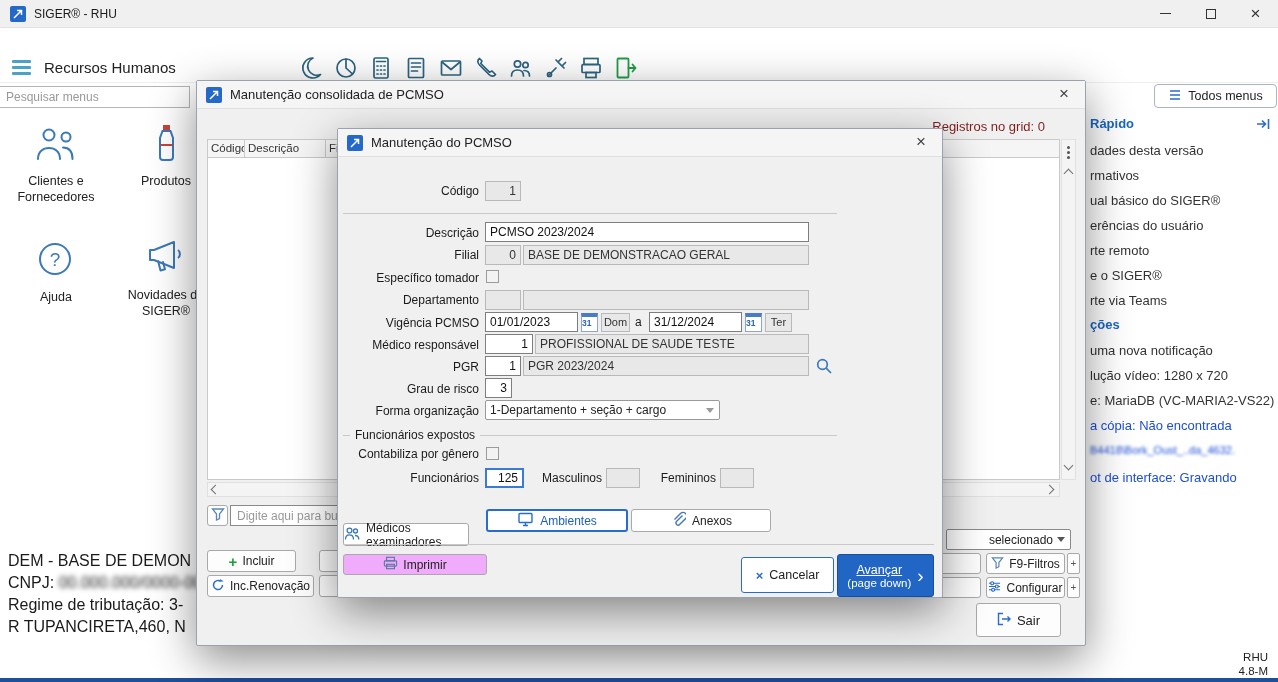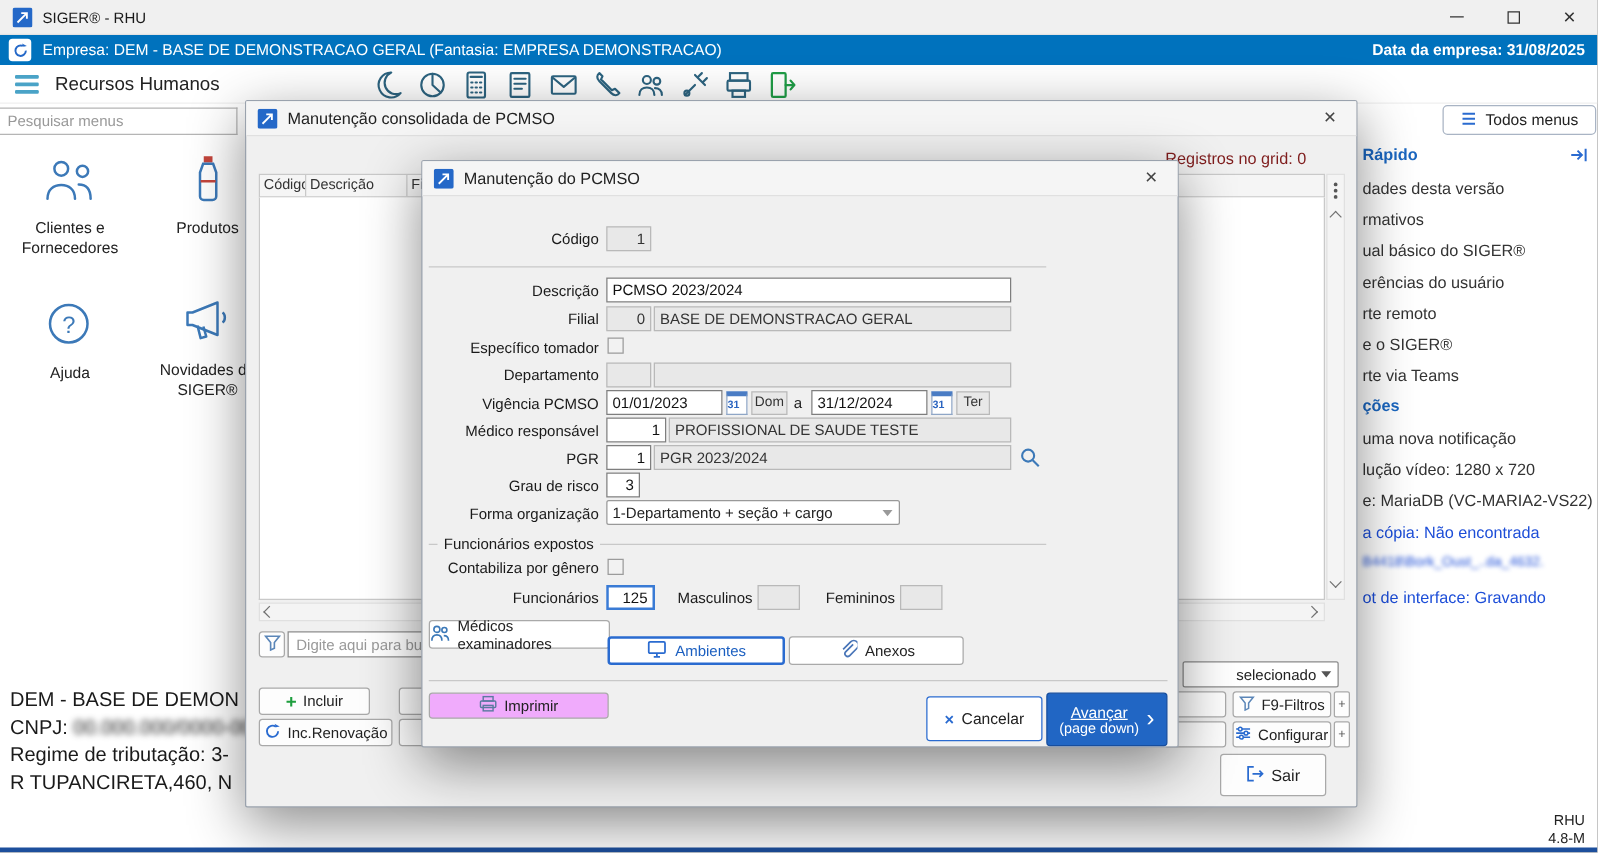--- a/index.html
+++ b/index.html
@@ -113,30 +113,20 @@
         </div>
       <div class="wctl">
           <div class="ic-max"></div>
         </div>
       <div class="wctl">
           <span class="ic-x">×</span>
         </div>
     </div>
   </div>
 
-  <div class="companybar">
-    <span class="cb-logo">
-      <svg width="13" height="13" viewBox="0 0 14 14">
-          <path d="M11.5 7A4.5 4.5 0 1 1 9 3" fill="none" stroke="#2468c8" stroke-width="1.7"></path>
-          <path d="M8.2 0.8l1.2 2.8 3-0.6z" fill="#2468c8"></path>
-        </svg>
-    </span>
-    <span class="cb-text">Empresa: DEM - BASE DE DEMONSTRACAO GERAL (Fantasia: EMPRESA DEMONSTRACAO)</span>
-    <span class="cb-date">Data da empresa: 31/08/2025</span>
-  </div>
 
   <div class="toolbar">
     <div class="hamb">
         <div></div>
         <div></div>
         <div></div>
       </div>
     <span class="module">Recursos Humanos</span>
   </div>
   <div class="ticons" style="position:absolute;left:298px;top:55px;display:flex;gap:9px">
@@ -439,21 +429,21 @@
     <div class="grouplab" style="left:12px;top:299px">Funcionários expostos</div>
 
     <div class="chk" style="left:148px;top:318px"></div>
 
     <div class="fld num focus" style="left:147px;top:339px;width:39px">125</div>
     <div class="albl" style="left:200px;top:339px;width:64px;text-align:right">Masculinos</div>
     <div class="fld ro" style="left:268px;top:339px;width:34px"></div>
     <div class="albl" style="left:316px;top:339px;width:62px;text-align:right">Femininos</div>
     <div class="fld ro" style="left:382px;top:339px;width:34px"></div>
 
-    <div class="tabbtn" style="left:5px;top:367px;width:145px">
+    <div class="tabbtn" style="left:5px;top:394px;width:126px">
       <span><svg width="16" height="15" viewBox="0 0 16 15" fill="none" stroke="#3c79b8" stroke-width="1.3">
             <circle cx="5.5" cy="4.5" r="2.4"></circle>
             <path d="M1.5 13.5c0-3 1.8-4.6 4-4.6s4 1.6 4 4.6"></path>
             <circle cx="11.5" cy="5" r="2"></circle>
             <path d="M11 9.5c2.2 0 3.8 1.4 3.8 4"></path>
           </svg></span>
       <span>Médicos examinadores</span>
     </div>
     <div class="tabbtn active" style="left:148px;top:380px;width:142px">
       <span><svg width="17" height="16" viewBox="0 0 17 16" fill="none" stroke="#2a6bd0" stroke-width="1.4">

